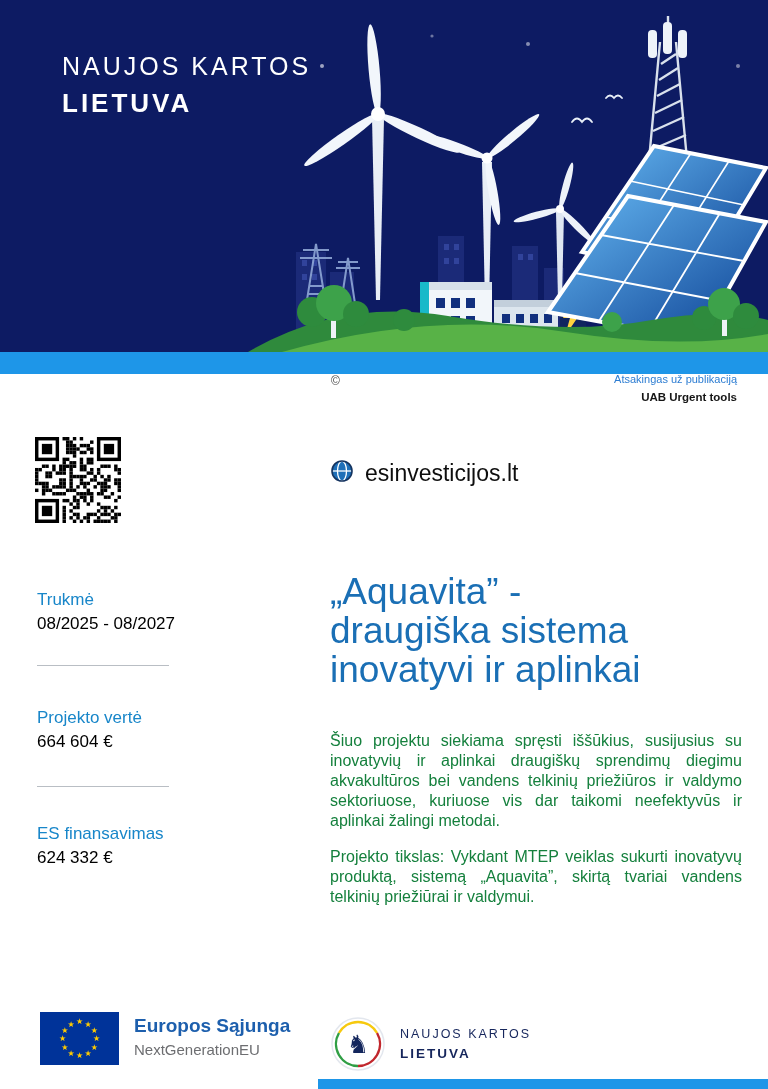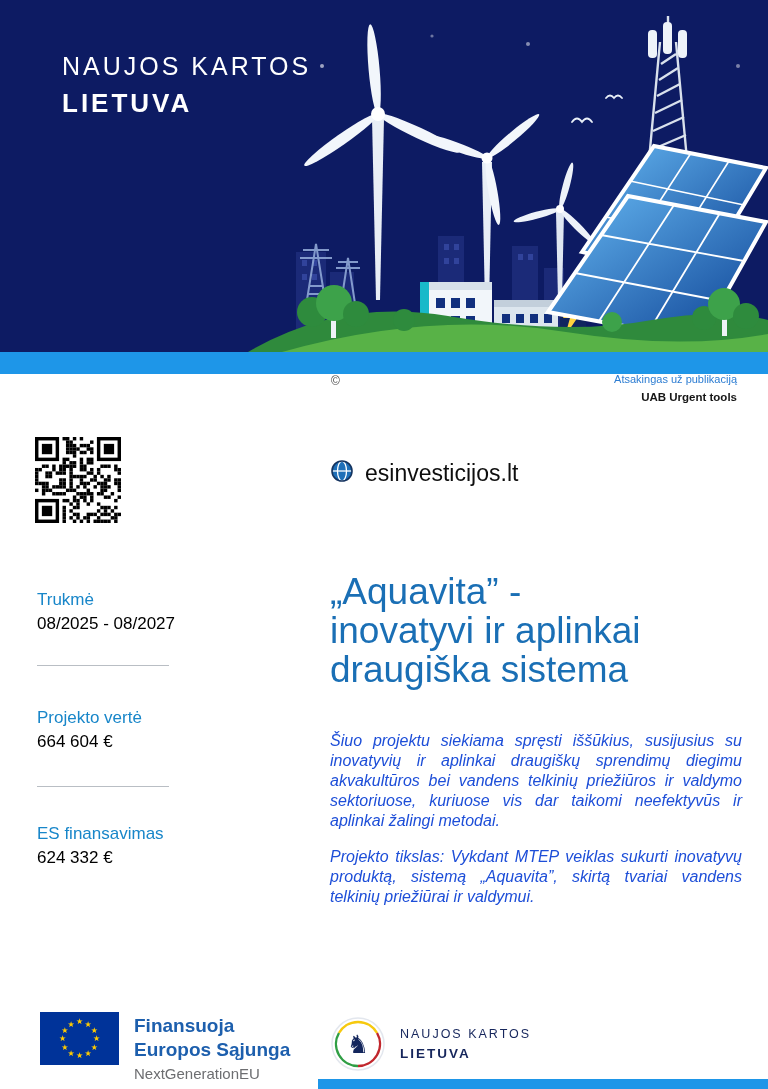--- a/index.html
+++ b/index.html
@@ -29,21 +29,21 @@
   .qr { position: absolute; left: 35px; top: 437px; width: 86px; height: 86px; }
 
   .site { position: absolute; left: 330px; top: 459px; display: flex; align-items: center; gap: 11px; }
   .site .url { font-size: 23px; font-weight: 400; color: #0e0e0e; }
 
   .fact-label { position: absolute; left: 37px; font-size: 17px; color: var(--label-blue, #1886c9); }
   .fact-value { position: absolute; left: 37px; font-size: 17px; color: #000000; }
   .divider { position: absolute; left: 37px; width: 132px; border-top: 1px solid #b9bec4; }
 
   .title { position: absolute; left: 330px; top: 572px; width: 432px; color: var(--title-blue, #1a6fb5); font-size: 37px; line-height: 39px; font-weight: 400; }
-  .para { position: absolute; left: 330px; width: 412px; font-size: 16px; line-height: 20px; color: #1d4ed8; text-align: justify; font-style: italic; }
+  .para { position: absolute; left: 330px; width: 412px; font-size: 16px; line-height: 20px; color: #15803d; text-align: justify; }
   .p1 { top: 731px; }
   .p2 { top: 847px; }
 
   .eu-flag { position: absolute; left: 40px; top: 1012px; width: 79px; height: 53px; }
   .eu-text { position: absolute; left: 134px; top: 1014px; }
   .eu-text .f1, .eu-text .f2 { font-size: 19px; font-weight: 700; color: var(--eu-text-blue, #1d5fad); line-height: 24px; }
   .eu-text .f3 { font-size: 15px; color: #6d6e71; margin-top: 3px; }
 
   .nkl { position: absolute; left: 330px; top: 1016px; display: flex; align-items: center; gap: 14px; }
   .nkl-text .n1 { font-size: 12.5px; letter-spacing: 2px; color: var(--nkl-navy, #16265c); }
@@ -452,22 +452,22 @@
 
 <div class="fact-label" style="top:708px">Projekto vertė</div>
 <div class="fact-value" style="top:732px">664 604 €</div>
 <div class="divider" style="top:786px"></div>
 
 <div class="fact-label" style="top:824px">ES finansavimas</div>
 <div class="fact-value" style="top:848px">624 332 €</div>
 
 <div class="title">
   <div>„Aquavita” -</div>
+  <div>draugiška sistema</div>
   <div>inovatyvi ir aplinkai</div>
-  <div>draugiška sistema</div>
 </div>
 
 <p class="para p1">Šiuo projektu siekiama spręsti iššūkius, susijusius su inovatyvių ir aplinkai draugiškų sprendimų diegimu akvakultūros bei vandens telkinių priežiūros ir valdymo sektoriuose, kuriuose vis dar taikomi neefektyvūs ir aplinkai žalingi metodai.</p>
 <p class="para p2">Projekto tikslas: Vykdant MTEP veiklas sukurti inovatyvų produktą, sistemą „Aquavita”, skirtą tvariai vandens telkinių priežiūrai ir valdymui.</p>
 
 <svg class="eu-flag" viewBox="0 0 79 53">
   <rect width="79" height="53" style="fill:var(--eu-flag-blue,#003399)"></rect>
   <g id="eu-stars">
       <text x="39.5" y="12.3" text-anchor="middle" font-size="8" style="fill:var(--star-yellow,#ffcc00)" font-family="DejaVu Sans, sans-serif">★</text>
       <text x="48" y="14.577568135664542" text-anchor="middle" font-size="8" style="fill:var(--star-yellow,#ffcc00)" font-family="DejaVu Sans, sans-serif">★</text>
@@ -478,21 +478,20 @@
       <text x="39.5" y="46.3" text-anchor="middle" font-size="8" style="fill:var(--star-yellow,#ffcc00)" font-family="DejaVu Sans, sans-serif">★</text>
       <text x="31.000000000000007" y="44.02243186433546" text-anchor="middle" font-size="8" style="fill:var(--star-yellow,#ffcc00)" font-family="DejaVu Sans, sans-serif">★</text>
       <text x="24.77756813566455" y="37.800000000000004" text-anchor="middle" font-size="8" style="fill:var(--star-yellow,#ffcc00)" font-family="DejaVu Sans, sans-serif">★</text>
       <text x="22.5" y="29.300000000000004" text-anchor="middle" font-size="8" style="fill:var(--star-yellow,#ffcc00)" font-family="DejaVu Sans, sans-serif">★</text>
       <text x="24.777568135664545" y="20.8" text-anchor="middle" font-size="8" style="fill:var(--star-yellow,#ffcc00)" font-family="DejaVu Sans, sans-serif">★</text>
       <text x="30.999999999999993" y="14.57756813566455" text-anchor="middle" font-size="8" style="fill:var(--star-yellow,#ffcc00)" font-family="DejaVu Sans, sans-serif">★</text>
     </g>
 </svg>
 
 <div class="eu-text">
-  <div class="f1">Finansuoja</div>
   <div class="f2">Europos Sąjunga</div>
   <div class="f3">NextGenerationEU</div>
 </div>
 
 <div class="nkl">
   <svg width="56" height="56" viewBox="0 0 56 56">
     <circle cx="28" cy="28" r="26" fill="#ffffff" stroke="#e3e7ee" stroke-width="1.5"></circle>
     <path d="M8.95 17 A22 22 0 0 1 47.05 17" stroke="#f6c90e" stroke-width="2.4" fill="none"></path>
     <path d="M47.05 17 A22 22 0 0 1 28 50" stroke="#c1272d" stroke-width="2.4" fill="none"></path>
     <path d="M28 50 A22 22 0 0 1 8.95 17" stroke="#2f9e44" stroke-width="2.4" fill="none"></path>

